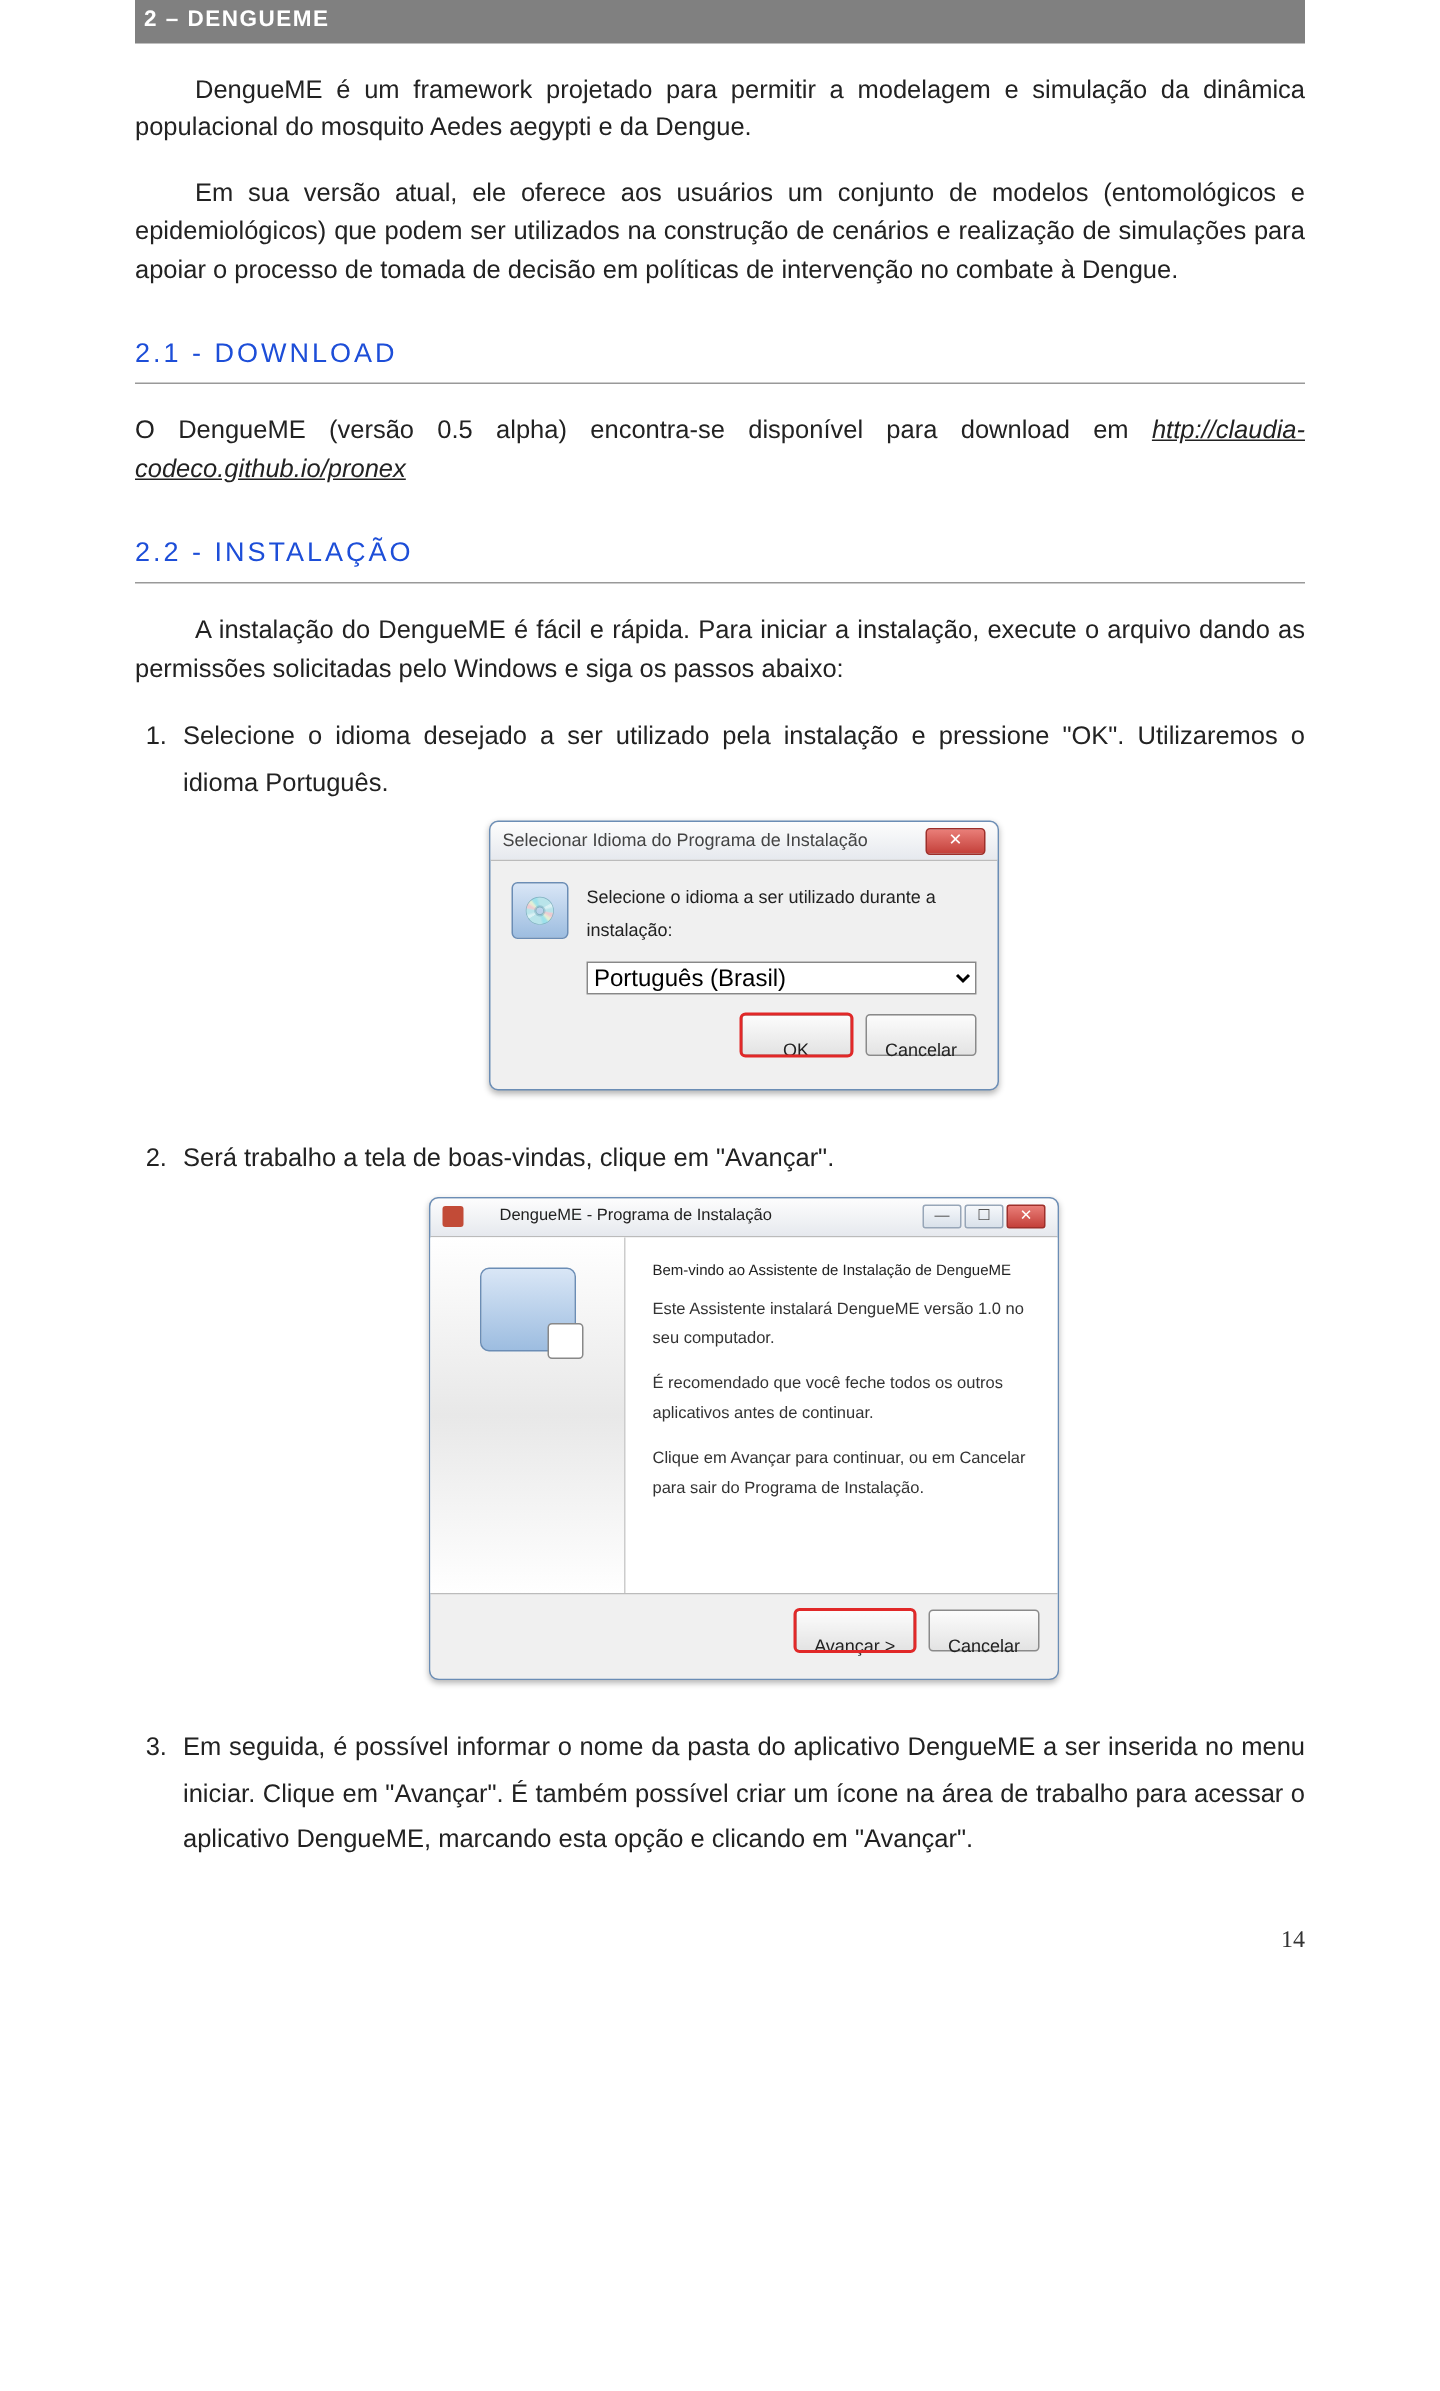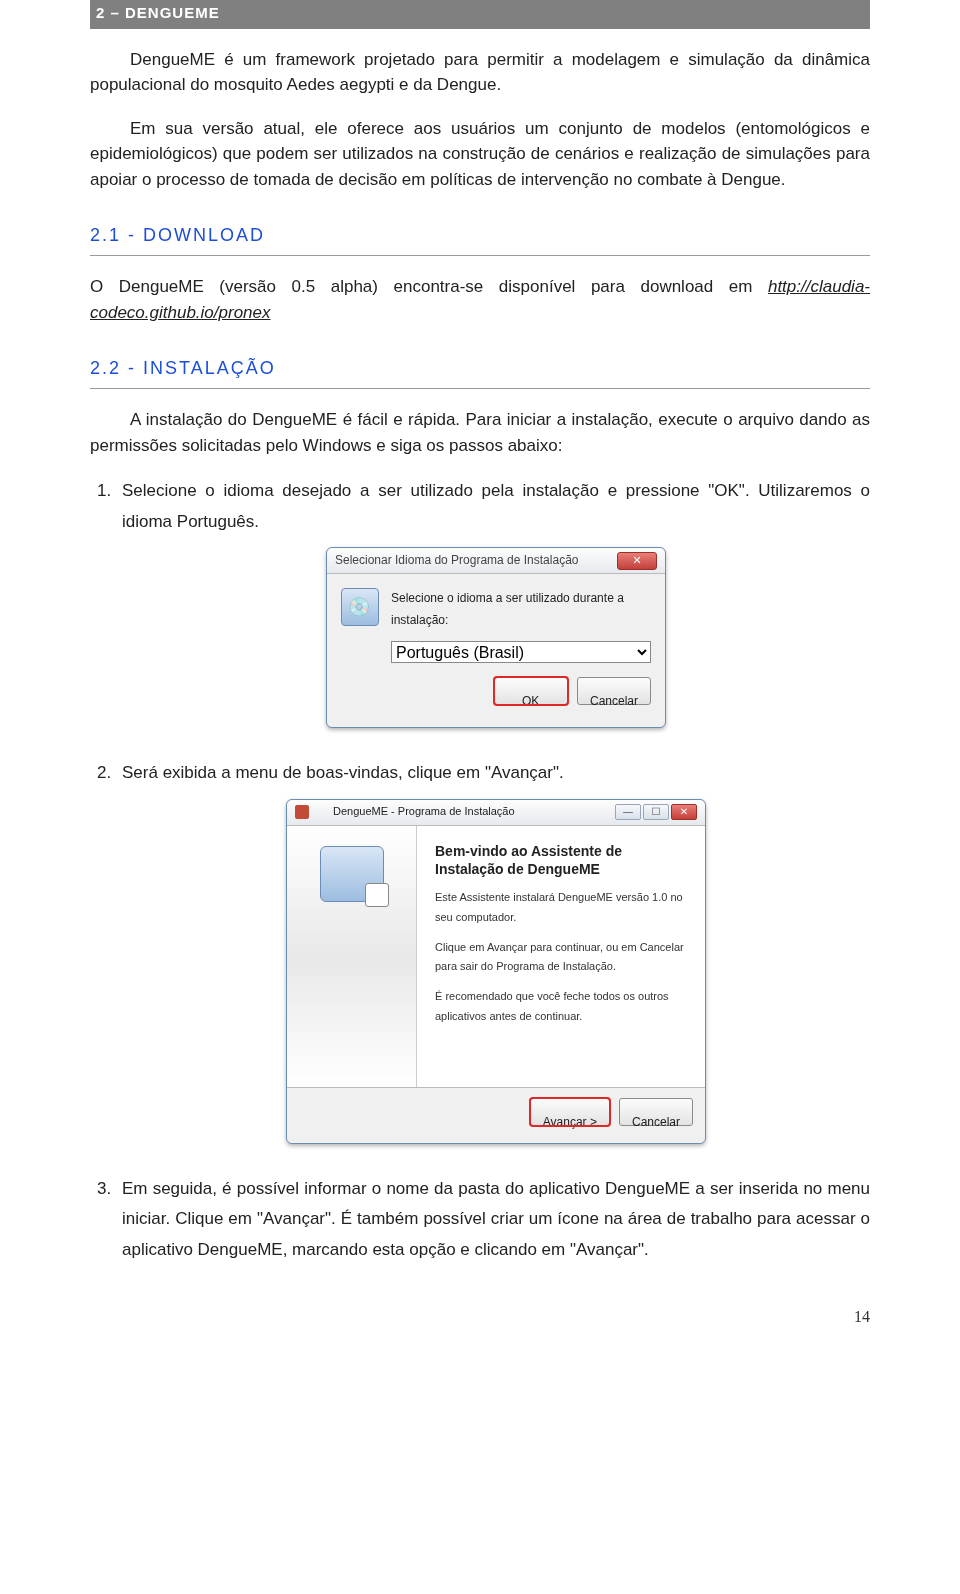--- a/index.html
+++ b/index.html
@@ -131,21 +131,21 @@
     width:64px; height:56px;
     background:linear-gradient(#d9e6f6,#9dbde0);
     border:1px solid #6b8db5; border-radius:6px;
     position:relative;
   }
   .dlg2 .side .big-icon:after{
     content:""; position:absolute; right:-6px; bottom:-6px;
     width:22px; height:22px; background:#fff; border:1px solid #888; border-radius:3px;
   }
   .dlg2 .main2 { flex:1; padding:16px 18px 10px 18px; }
-  .dlg2 .main2 h3 { font-size:14px; font-weight:bold; margin-bottom:10px; line-height:1.3;}
+  .dlg2 .main2 h3 { font-size:10px; font-weight:normal; margin-bottom:10px; line-height:1.3;}
   .dlg2 .main2 p { font-size:11px; margin-bottom:10px; color:#333;}
   .dlg2 .footer2 {
     border-top:1px solid #bbb;
     padding:10px 12px; text-align:right;
     background:#f0f0f0;
     border-radius:0 0 6px 6px;
   }
   .page-num { text-align:right; color:#333; font-size:16px; margin-top:40px;font-family:Liberation Serif, serif; }
 </style>
 </head>
@@ -186,42 +186,42 @@
         </div>
         <div class="btnrow">
           <span class="winbtn hl-red">OK</span>
           <span class="winbtn">Cancelar</span>
         </div>
       </div>
     </div>
   </li>
 
   <li>
-    <span>Será exibida a menu de boas-vindas, clique em "Avançar".</span>
+    <span>Será trabalho a tela de boas-vindas, clique em "Avançar".</span>
     <div class="fig-wrap">
       <div class="dlg2">
         <div class="titlebar2">
           <span class="t-icon"></span>
           <span>DengueME - Programa de Instalação</span>
           <span class="spacer"></span>
           <span class="winicons">
             <span class="wi">—</span>
             <span class="wi">☐</span>
             <span class="wi red">✕</span>
           </span>
         </div>
         <div class="content2">
           <div class="side">
               <div class="big-icon"></div>
             </div>
           <div class="main2">
             <h3>Bem-vindo ao Assistente de Instalação de DengueME</h3>
             <p>Este Assistente instalará DengueME versão 1.0 no seu computador.</p>
+            <p>É recomendado que você feche todos os outros aplicativos antes de continuar.</p>
             <p>Clique em Avançar para continuar, ou em Cancelar para sair do Programa de Instalação.</p>
-            <p>É recomendado que você feche todos os outros aplicativos antes de continuar.</p>
             <div style="height:40px"></div>
           </div>
         </div>
         <div class="footer2">
           <span class="winbtn hl-red">Avançar &gt;</span>
           <span class="winbtn">Cancelar</span>
         </div>
       </div>
     </div>
   </li>

